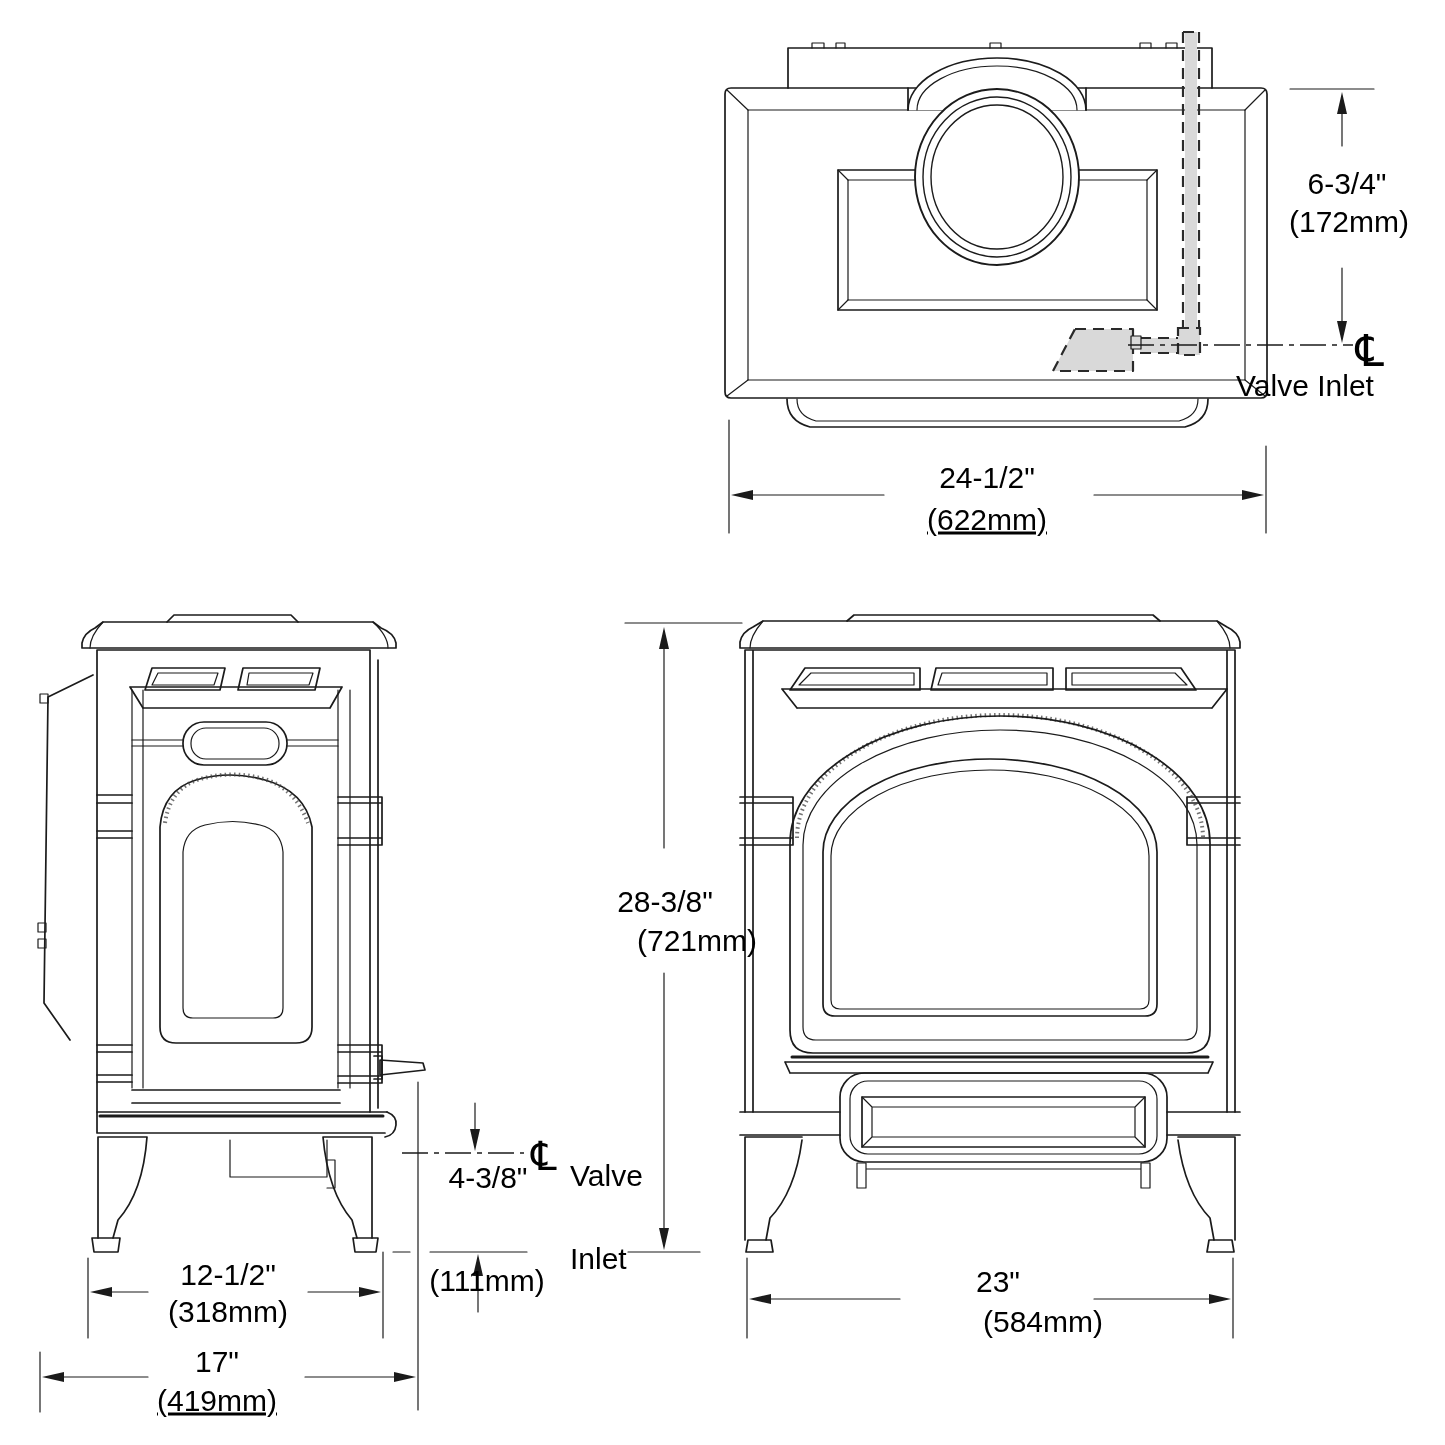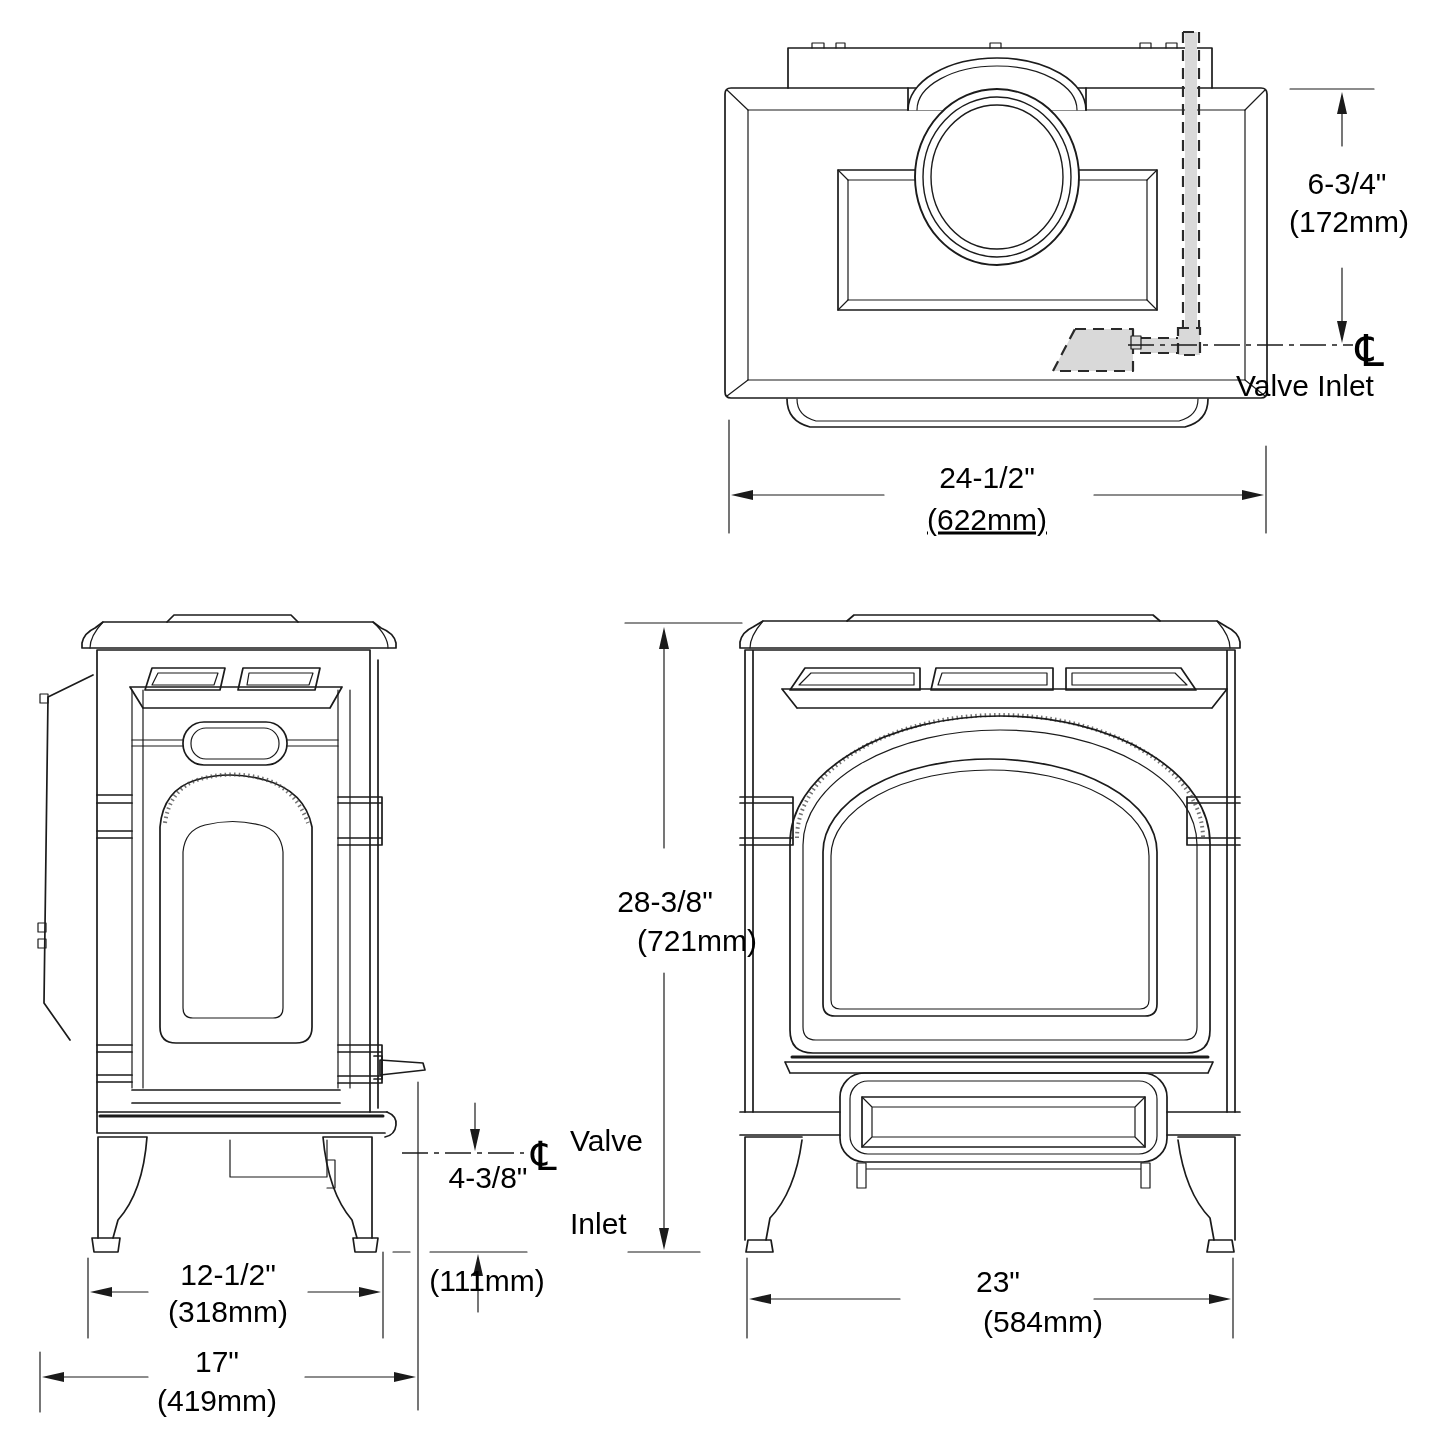--- a/index.html
+++ b/index.html
@@ -10,21 +10,21 @@
   .thin{stroke-width:1.2;}
   .thick{stroke-width:3;}
   .arrow{fill:#1b1b1b;stroke:none;}
   .cdash{fill:none;stroke:#1b1b1b;stroke-width:1.6;stroke-dasharray:26 6 5 6;}
   .vdash{fill:#d9d9d9;stroke:#2a2a2a;stroke-width:2.2;stroke-dasharray:11 7;stroke-linejoin:round;}
   .pdash{fill:none;stroke:#2a2a2a;stroke-width:2.2;stroke-dasharray:11 7;}
   .gfill{fill:#d9d9d9;stroke:none;}
   .hatch{fill:none;stroke:#444;stroke-width:4;stroke-dasharray:1.5 3.2;opacity:.75;}
   .dim-label{position:absolute;transform:translate(-50%,-50%);font-size:30px;color:#000;
              white-space:nowrap;line-height:1.1;}
-  .dim-label.la{transform:translate(0,-50%);}
+  .dim-label.la{transform:translate(0,-50%);margin-top:35px;}
   .cl-sym{position:absolute;transform:translate(-50%,-50%);font-family:"DejaVu Sans", sans-serif;
           color:#000;white-space:nowrap;}
 </style>
 </head>
 <body>
 
 <div id="stage">
 
 <svg width="1445" height="1445" viewBox="0 0 1445 1445">
 
@@ -205,20 +205,20 @@
 <div class="dim-label" style="left:987px;top:519px;text-decoration:underline;">(622mm)</div>
 
 <div class="dim-label la" style="left:570px;top:1140px;">Valve</div>
 <div class="dim-label la" style="left:570px;top:1223px;">Inlet</div>
 <div class="cl-sym" style="left:544px;top:1156px;font-size:40px;">℄</div>
 <div class="dim-label" style="left:488px;top:1177px;">4-3/8"</div>
 <div class="dim-label" style="left:487px;top:1280px;">(111mm)</div>
 <div class="dim-label" style="left:228px;top:1274px;">12-1/2"</div>
 <div class="dim-label" style="left:228px;top:1311px;">(318mm)</div>
 <div class="dim-label" style="left:217px;top:1361px;">17"</div>
-<div class="dim-label" style="left:217px;top:1400px;">(419mm)</div>
+<div class="dim-label" style="left:217px;top:1400px;text-decoration:underline;">(419mm)</div>
 
 <div class="dim-label" style="left:665px;top:901px;">28-3/8"</div>
 <div class="dim-label" style="left:665px;top:940px;margin-left:32px;">(721mm)</div>
 <div class="dim-label" style="left:998px;top:1281px;">23"</div>
 <div class="dim-label" style="left:997px;top:1321px;margin-left:46px;">(584mm)</div>
 
 </div>
 
 </body></html>

